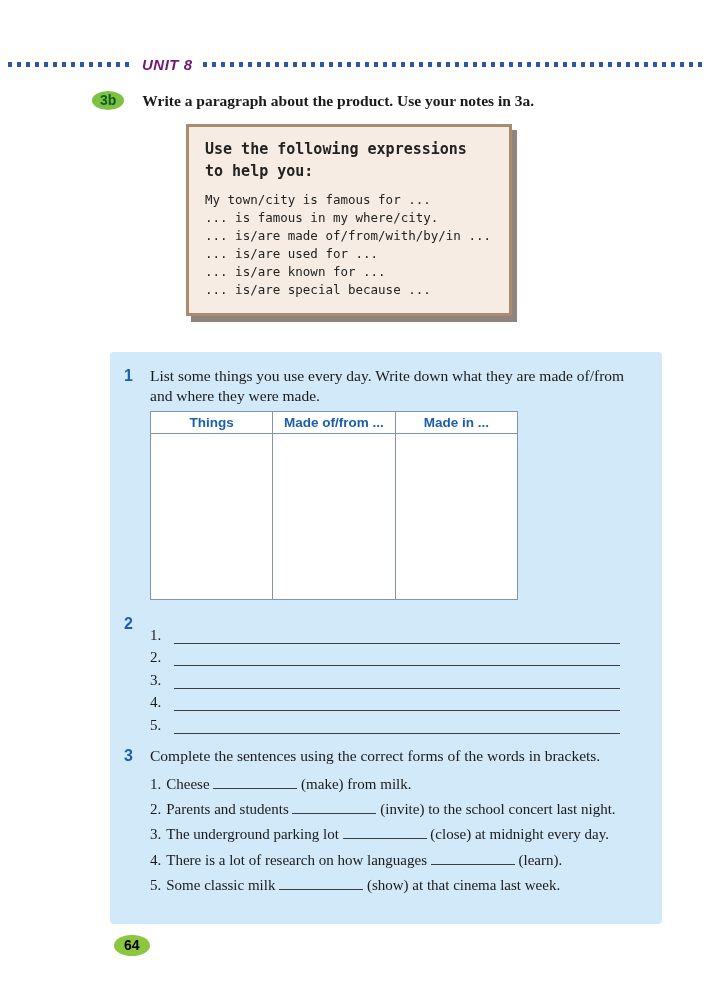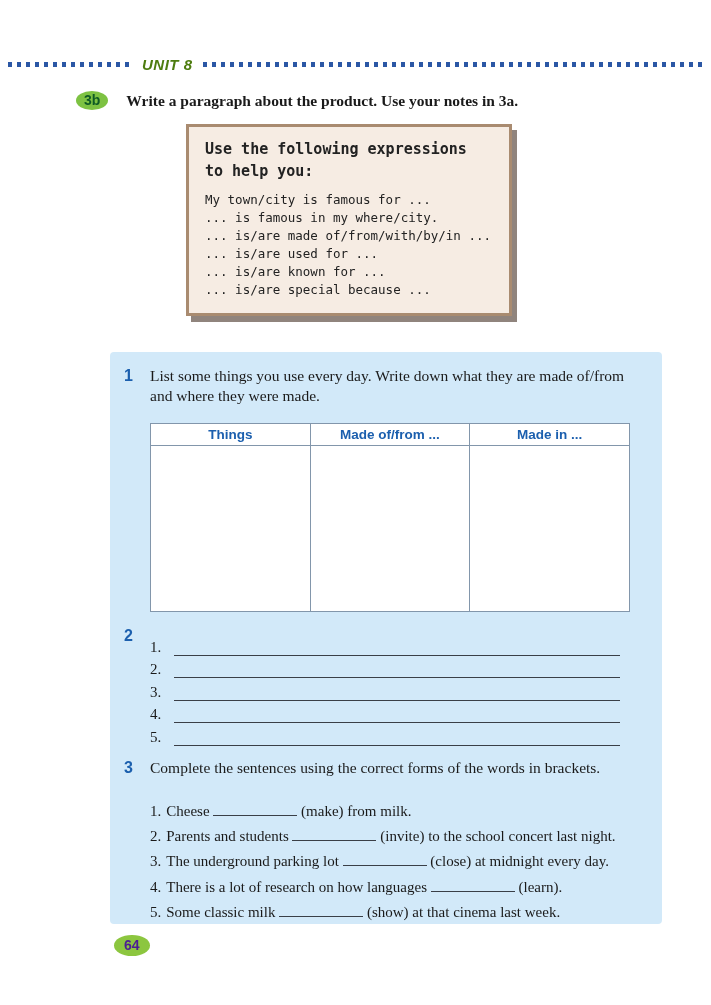--- a/index.html
+++ b/index.html
@@ -26,29 +26,29 @@
     height: 5px;
     background: repeating-linear-gradient(to right, #2b57a5 0 4px, transparent 4px 9px);
   }
   .dots.left { width: 124px; }
   .dots.right { flex: 1; }
   .unit-label {
     font-family: "Liberation Sans", sans-serif;
     font-weight: bold;
     font-style: italic;
     font-size: 15px;
-    color: #4d7c0f;
+    color: #701a75;
     margin: 0 10px;
     letter-spacing: 0.5px;
   }
 
   
   .row-3b {
     position: absolute;
-    top: 90px; left: 76px; right: 40px;
+    top: 90px; left: 92px; right: 40px;
     display: flex;
     align-items: flex-end;
   }
   .badge-3b {
     flex: 0 0 auto;
     background: #7dc242;
     color: #0e5a24;
     font-family: "Liberation Sans", sans-serif;
     font-weight: bold;
     font-size: 14px;
@@ -121,22 +121,22 @@
   .task-instr {
     font-weight: normal;
     font-size: 15.5px;
     line-height: 1.3;
     max-width: 500px;
   }
 
   
   .things-table {
     border-collapse: collapse;
-    width: 480px;
-    margin-top: 17px;
+    width: 368px;
+    margin-top: 5px;
     background: #ffffff;
   }
   .things-table th {
     border: 1px solid #8296ab;
     font-family: "Liberation Sans", sans-serif;
     font-weight: bold;
     font-size: 13.5px;
     color: #1b5fae;
     padding: 3px 2px;
     text-align: center;
@@ -156,21 +156,21 @@
   }
   .write-line .num { font-size: 15px; width: 16px; }
   .write-line .rule {
     flex: 1;
     border-bottom: 1.3px solid #3a3f47;
     margin-left: 8px;
     height: 17px;
   }
 
   
-  .t3-items { margin-top: 22px; width: 500px; }
+  .t3-items { margin-top: 7px; width: 500px; }
   .t3-item {
     font-size: 15px;
     line-height: 1.55;
     padding-left: 21px;
     text-indent: -21px;
     margin-bottom: 2px;
   }
   .t3-item .num { margin-right: 5px; }
   .blank {
     display: inline-block;
@@ -178,21 +178,21 @@
     height: 13px;
     border-bottom: 1.2px solid #3a3f47;
     text-indent: 0;
   }
 
   
   .page-num {
     position: absolute;
     top: 935px; left: 114px;
     background: #8cc63f;
-    color: #4c1d95;
+    color: #000000;
     font-family: "Liberation Sans", sans-serif;
     font-weight: bold;
     font-size: 14px;
     padding: 2px 10px 3px;
     border-radius: 50%;
   }
 </style>
 </head>
 <body>
 

